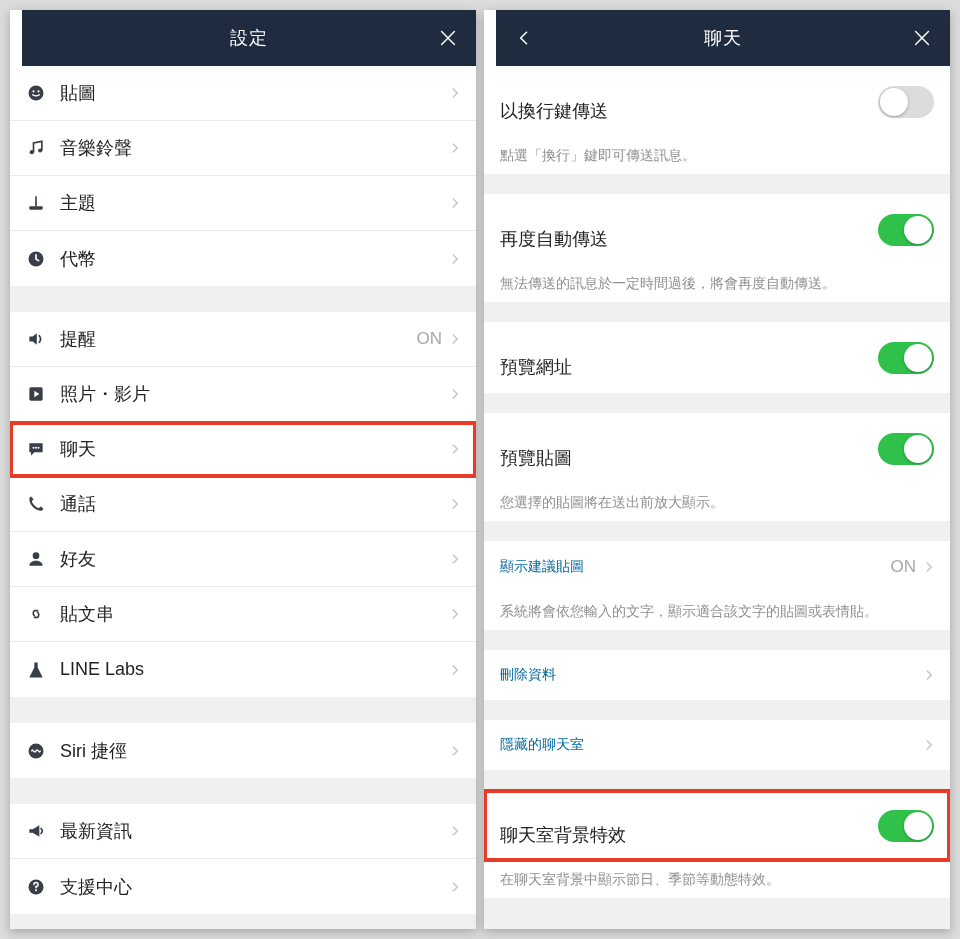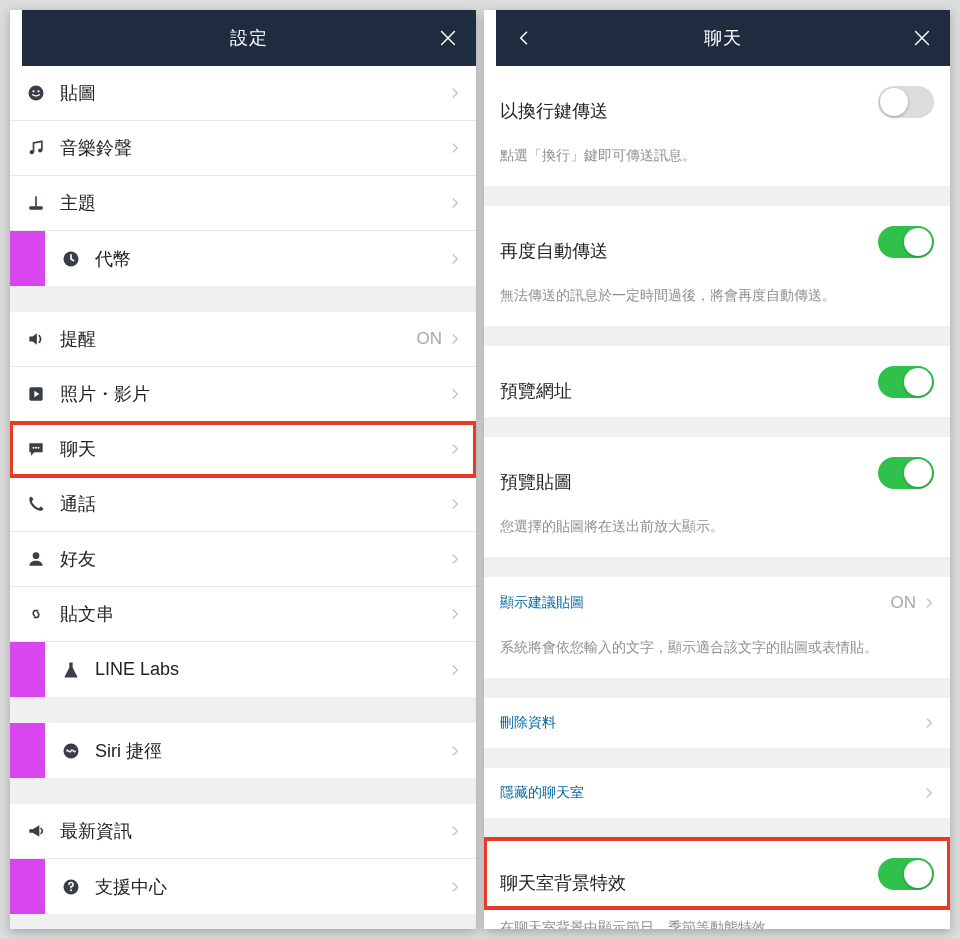--- a/index.html
+++ b/index.html
@@ -21,41 +21,41 @@
   }
   .nav-title { font-size: 18px; font-weight: 400; letter-spacing: 1px; }
   .nav-back, .nav-close {
     position: absolute; top: 0; height: 56px; width: 56px;
     display: flex; align-items: center; justify-content: center; cursor: pointer;
   }
   .nav-back { left: 0; }
   .nav-close { right: 0; }
   .nav svg { stroke: #ffffff; }
   .scroll { flex: 1 1 auto; overflow: hidden; background: #f0f0f0; }
-  .section { background: #d946ef; }
+  .section { background: #ef4444; }
   .gap { height: 26px; background: #f0f0f0; }
   .row {
     display: flex; align-items: center; padding: 0 14px 0 16px;
     height: 55px; border-bottom: 1px solid #e9e9e9; background: #ffffff;
     cursor: pointer; position: relative;
   }
-  .row:last-child { border-bottom: none; margin-left: 35px; }
+  .row:last-child { border-bottom: none; }
   .row .icon { width: 34px; flex: 0 0 34px; display: flex; align-items: center; justify-content: flex-start; color: #3a3f47; }
   .row .label { flex: 1 1 auto; font-size: 18px; color: #222; }
   .row .value { font-size: 17px; color: #a8a8a8; margin-right: 6px; }
   .row .chev { flex: 0 0 auto; color: #c4c4c4; display:flex; align-items:center; }
   .row.highlight { outline: 4px solid #e73b28; outline-offset: -3px; z-index: 2; }
   .row2 {
     background: #ffffff; padding: 14px 16px 14px 16px;
     display: flex; align-items: center; border-bottom: none;
   }
   .row2 .label { flex: 1 1 auto; font-size: 18px; color: #222; margin-top: 19px; }
   .row2.highlight { outline: 4px solid #e73b28; outline-offset: -3px; z-index: 2; }
   .desc {
-    font-size: 14px; color: #8f8f8f; padding: 8px 16px 20px 16px; background: #ffffff; line-height: 1.5;
+    font-size: 14px; color: #8f8f8f; padding: 8px 16px 8px 16px; background: #ffffff; line-height: 1.5;
   }
   .block { background:#fff; margin-bottom: 0; }
   .block + .block { margin-top: 20px; }
   .right-scroll { background:#f0f0f0; }
   
   .toggle {
     width: 56px; height: 32px; border-radius: 16px; background: #dcdcdc; position: relative; flex:0 0 auto;
   }
   .toggle .knob {
     width: 28px; height: 28px; border-radius: 50%; background: #ffffff;

